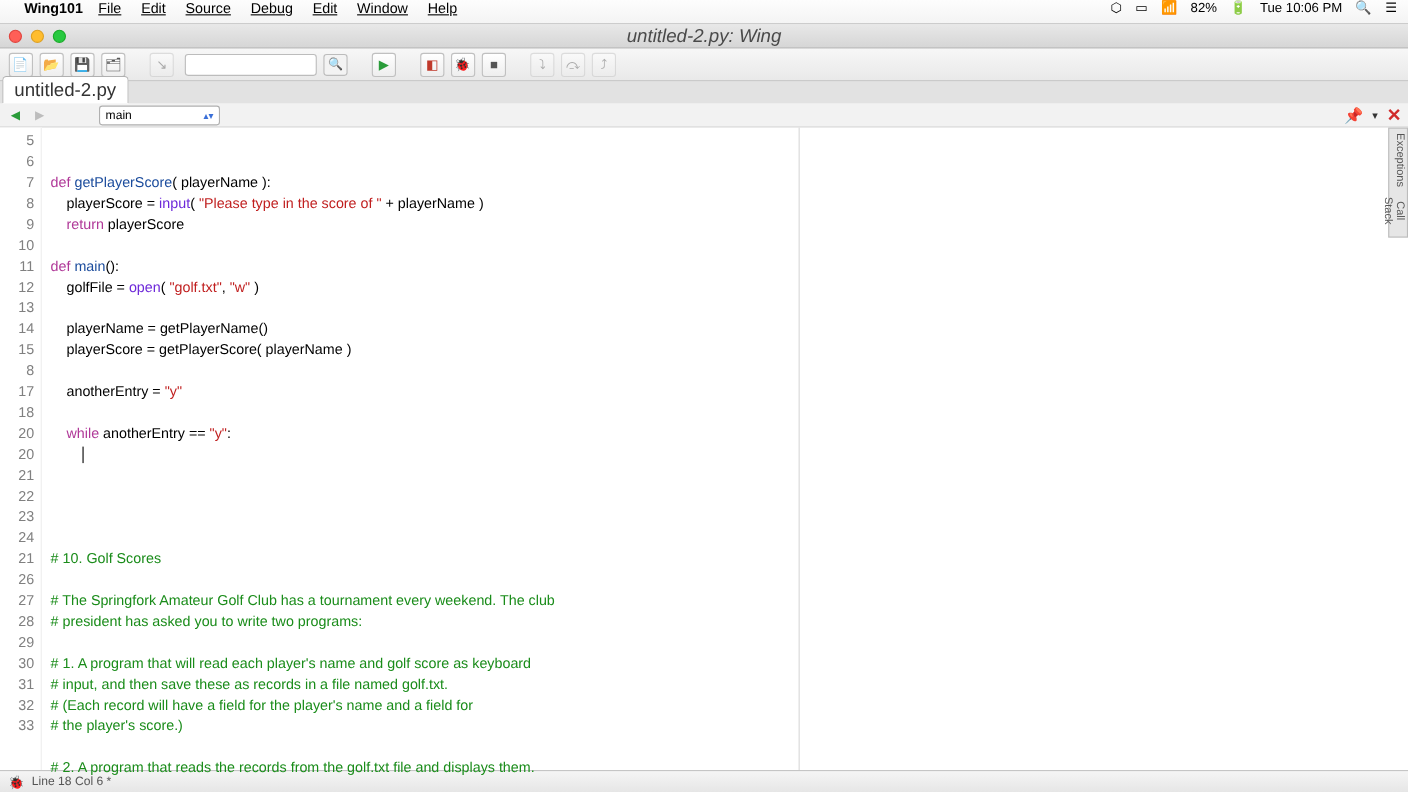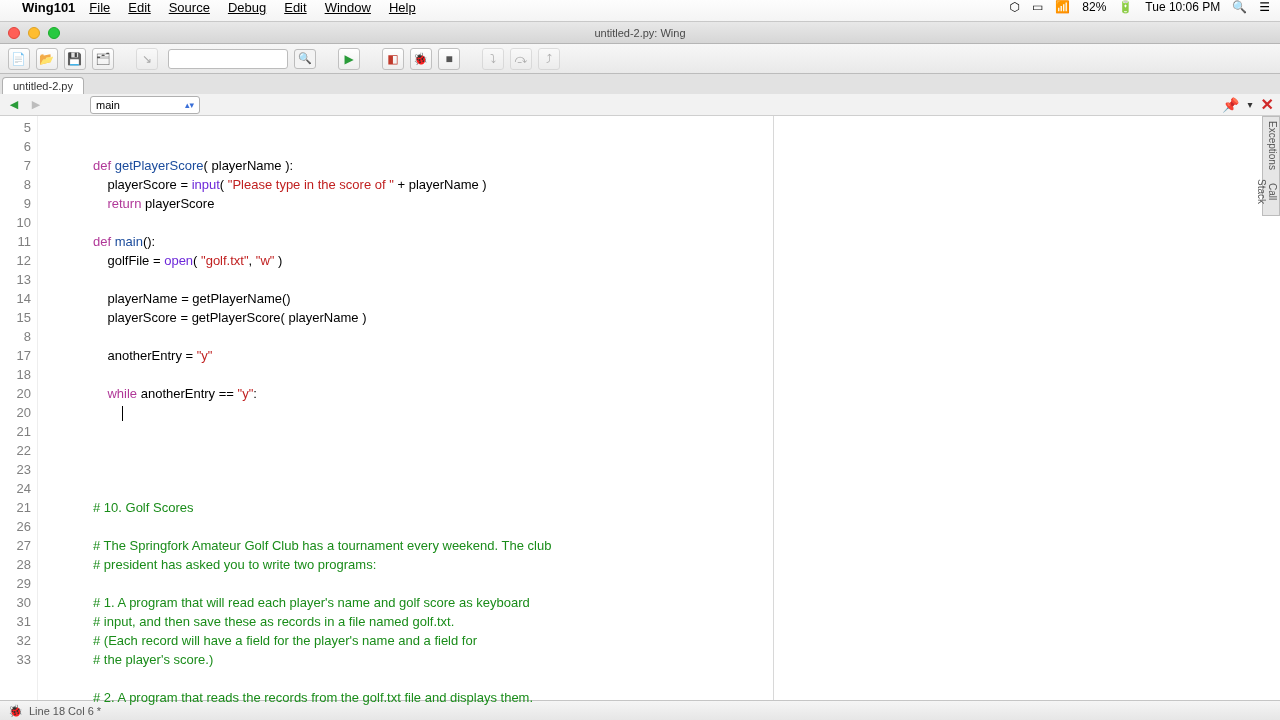--- a/index.html
+++ b/index.html
@@ -13,50 +13,50 @@
 .menubar .right { margin-left: auto; display: flex; align-items: center; gap: 12px; font-size: 12px; }
 .menubar .right span { display: inline-flex; align-items: center; }
 
 
 .titlebar { height: 22px; background: linear-gradient(#e8e8e8, #d6d6d6); border-bottom: 1px solid #b5b5b5; display: flex; align-items: center; position: relative; }
 .traffic { display: flex; gap: 8px; position: absolute; left: 8px; }
 .dot { width: 12px; height: 12px; border-radius: 50%; }
 .dot.r { background: #ff5f57; border: 0.5px solid #e0443e; }
 .dot.y { background: #ffbd2e; border: 0.5px solid #dea123; }
 .dot.g { background: #28c940; border: 0.5px solid #1aab29; }
-.titlebar .title { margin: 0 auto; font-size: 11px; color: #4a4a4a; }
+.titlebar .title { margin: 0 auto; font-size: 17px; color: #4a4a4a; font-style: italic; }
 
 
 .toolbar { height: 30px; background: linear-gradient(#f7f7f7, #e9e9e9); border-bottom: 1px solid #bcbcbc; display: flex; align-items: center; padding: 0 8px; gap: 6px; }
 .tbtn { width: 22px; height: 22px; border: 1px solid #c0c0c0; border-radius: 3px; background: linear-gradient(#fff,#eee); display: flex; align-items: center; justify-content: center; font-size: 12px; color: #555; }
 .tbtn.disabled { opacity: 0.45; }
 .tsep { width: 10px; }
 .searchbox { width: 120px; height: 20px; border: 1px solid #bcbcbc; border-radius: 3px; background: #fff; margin-left: 4px; }
 .searchbtn { width: 22px; height: 20px; border: 1px solid #bcbcbc; border-radius: 3px; background: #f3f3f3; display:flex;align-items:center;justify-content:center;font-size:11px;color:#666;}
 
 
 .filetabs { height: 20px; background: #e2e2e2; display: flex; align-items: flex-end; padding-left: 2px; }
-.ftab { background: #fff; border: 1px solid #b0b0b0; border-bottom: none; border-radius: 4px 4px 0 0; padding: 2px 10px; font-size: 11px; color: #333; }
+.ftab { background: #fff; border: 1px solid #b0b0b0; border-bottom: none; border-radius: 4px 4px 0 0; padding: 2px 10px; font-size: 17px; color: #333; }
 
 
 .navrow { height: 22px; background: #f2f2f2; border-bottom: 1px solid #cfcfcf; display: flex; align-items: center; padding: 0 6px; gap: 6px; }
 .navarrow { width: 16px; height: 16px; display: flex; align-items: center; justify-content: center; font-size: 11px; }
 .navarrow.active { color: #2a9c3a; }
 .navarrow.inactive { color: #bdbdbd; }
 .scope { width: 110px; height: 18px; border: 1px solid #b0b0b0; border-radius: 3px; background: #fff; font-size: 11px; padding: 0 5px; display: flex; align-items: center; justify-content: space-between; margin-left: 40px; }
 .scope .chev { color: #3a6fd8; font-size: 9px; }
 .navrow .right { margin-left: auto; display: flex; gap: 8px; align-items: center; }
 .pin { color: #2a6fd0; font-size: 14px; }
 .dd { font-size: 10px; color: #333; }
 .closex { color: #d02a2a; font-weight: bold; font-size: 16px; }
 
 
 .editor-wrap { display: flex; height: calc(720px - 22px - 22px - 30px - 20px - 22px - 20px); background: #fff; position: relative; }
 .gutter { width: 38px; background: #fff; text-align: right; padding: 2px 6px 0 0; font-family: Menlo, Consolas, monospace; font-size: 13px; color: #808080; line-height: 19px; border-right: 1px solid #eee; user-select:none;}
-.code { flex: 1; padding: 2px 0 0 8px; font-family: Menlo, Consolas, monospace; font-size: 13px; line-height: 19px; white-space: pre; color: #000; position: relative; margin-left: 47px; }
+.code { flex: 1; padding: 2px 0 0 8px; font-family: Menlo, Consolas, monospace; font-size: 13px; line-height: 19px; white-space: pre; color: #000; position: relative; }
 .kw { color: #b03898; }
 .fn { color: #1a4b9c; }
 .builtin { color: #6d28d9; }
 .str { color: #c01f1f; }
 .cmt { color: #1a8c1a; }
 .cursor { display:inline-block; width:1px; height:15px; background:#000; vertical-align:middle; animation: blink 1s step-end infinite; }
 @keyframes blink { 50% { opacity: 0; } }
 
 
 .sidepanel { position: absolute; right: 0; top: 116px; width: 18px; height: 100px; background: #e6e6e6; border: 1px solid #bcbcbc; writing-mode: vertical-rl; text-align: center; font-size: 10px; color: #555; padding: 4px 1px; display:flex; gap:2px; }

